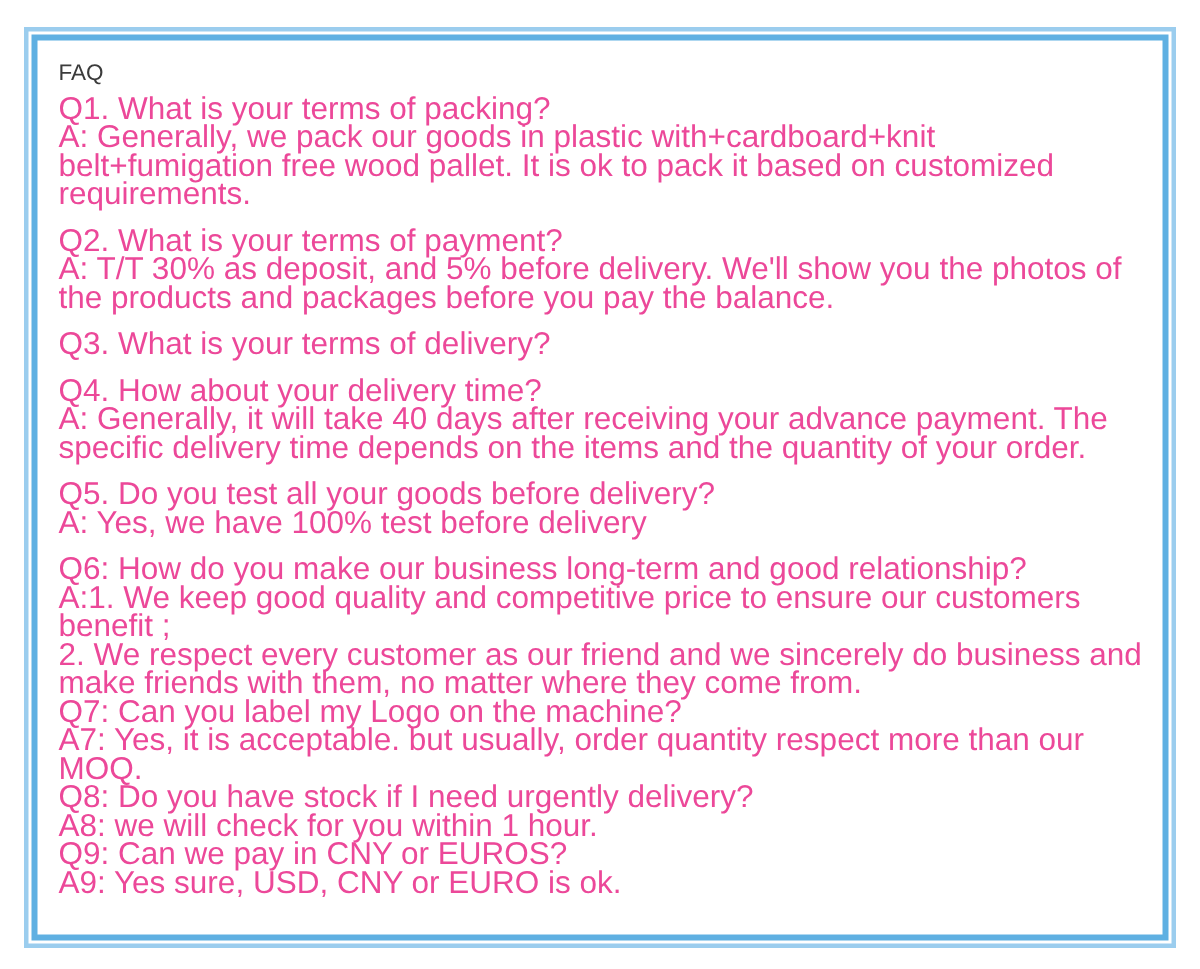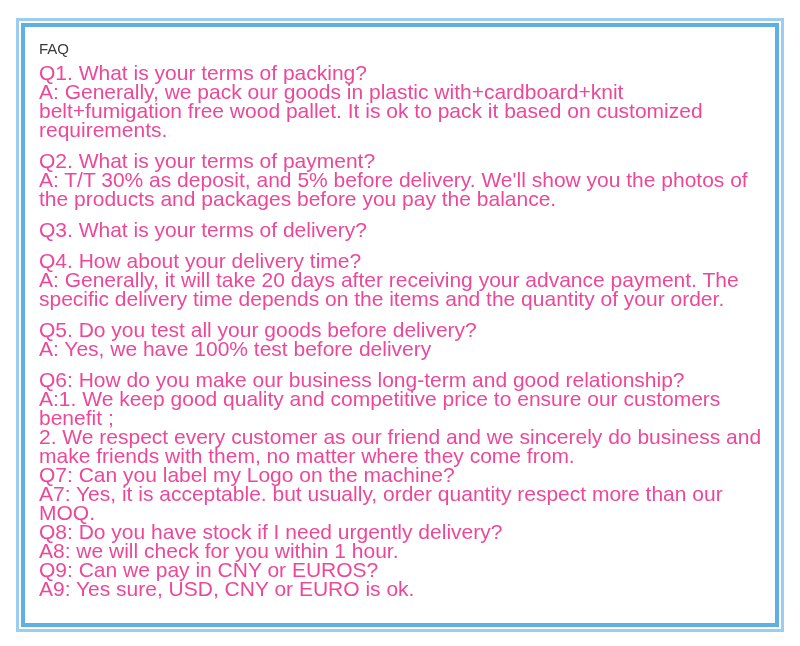--- a/index.html
+++ b/index.html
@@ -72,21 +72,21 @@
         <p class="q">Q2. What is your terms of payment?</p>
         <p class="a">A: T/T 30% as deposit, and 5% before delivery. We'll show you the photos of the products and packages before you pay the balance.</p>
       </section>
 
       <section class="entry gap">
         <p class="q">Q3. What is your terms of delivery?</p>
       </section>
 
       <section class="entry gap">
         <p class="q">Q4. How about your delivery time?</p>
-        <p class="a">A: Generally, it will take 20 days after receiving your advance payment. The specific delivery time depends on the items and the quantity of your order.</p>
+        <p class="a">A: Generally, it will take 40 days after receiving your advance payment. The specific delivery time depends on the items and the quantity of your order.</p>
       </section>
 
       <section class="entry gap">
         <p class="q">Q5. Do you test all your goods before delivery?</p>
         <p class="a">A: Yes, we have 100% test before delivery</p>
       </section>
 
       <section class="entry gap">
         <p class="q">Q6: How do you make our business long-term and good relationship?</p>
         <p class="a">A:1. We keep good quality and competitive price to ensure our customers benefit ;

